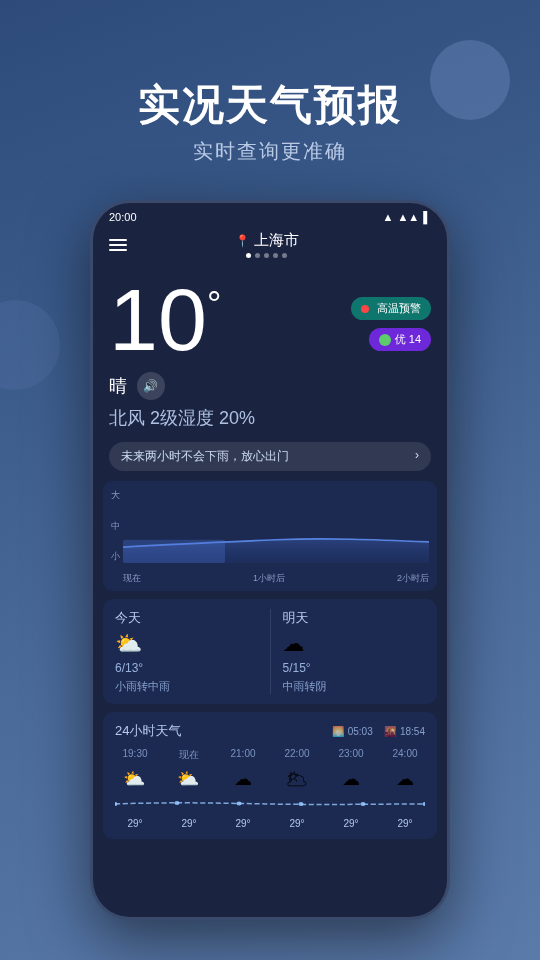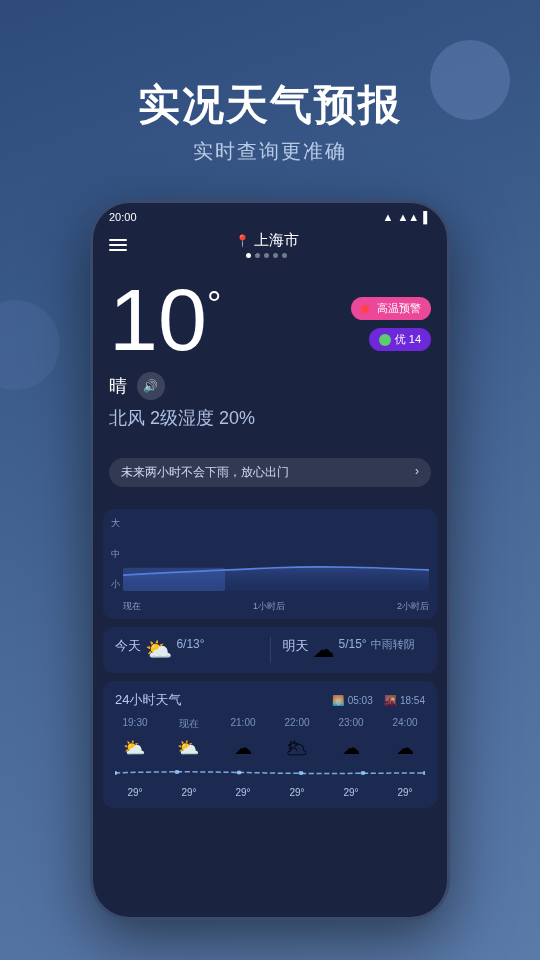--- a/index.html
+++ b/index.html
@@ -156,21 +156,21 @@
     }
     .weather-right {
       margin-left: auto;
       display: flex;
       flex-direction: column;
       align-items: flex-end;
       gap: 8px;
       padding-top: 8px;
     }
     .alert-badge {
-      background: #ec4899;
+      background: #0f766e;
       border-radius: 12px;
       padding: 4px 10px;
       font-size: 11px;
       color: #fff;
       display: flex;
       align-items: center;
       gap: 8px;
     }
     .alert-dot {
       width: 8px;
@@ -224,21 +224,21 @@
     
     .weather-details {
       padding: 6px 16px;
       font-size: 18px;
       color: rgba(200,220,255,0.85);
       display: flex;
     }
 
     
     .forecast-hint {
-      margin: 22px 16px;
+      margin: 6px 16px;
       background: rgba(255,255,255,0.1);
       border-radius: 16px;
       padding: 6px 12px;
       font-size: 12px;
       color: rgba(220,235,255,0.9);
       display: flex;
       justify-content: space-between;
       cursor: pointer;
     }
 
@@ -286,20 +286,21 @@
       margin: 0 10px 8px;
       background: rgba(30,50,100,0.5);
       border-radius: 10px;
       padding: 10px 12px;
       display: flex;
       gap: 8px;
     }
     .daily-item {
       flex: 1;
       display: flex;
+      flex-direction: column;
       gap: 4px;
     }
     .daily-label {
       font-size: 13px;
       color: rgba(200,220,255,0.9);
     }
     .daily-icon {
       font-size: 22px;
     }
     .daily-temp {
@@ -485,20 +486,21 @@
       <span>1小时后</span>
       <span>2小时后</span>
     </div>
   </div>
 
   <div class="daily-forecast">
     <div class="daily-item">
       <span class="daily-label">今天</span>
       <span class="daily-icon">⛅</span>
       <span class="daily-temp">6/13°</span>
+      <span class="daily-condition">小雨转中雨</span>
     </div>
     <div class="daily-divider"></div>
     <div class="daily-item">
       <span class="daily-label">明天</span>
       <span class="daily-icon">☁</span>
       <span class="daily-temp">5/15°</span>
       <span class="daily-condition">中雨转阴</span>
     </div>
   </div>
 

